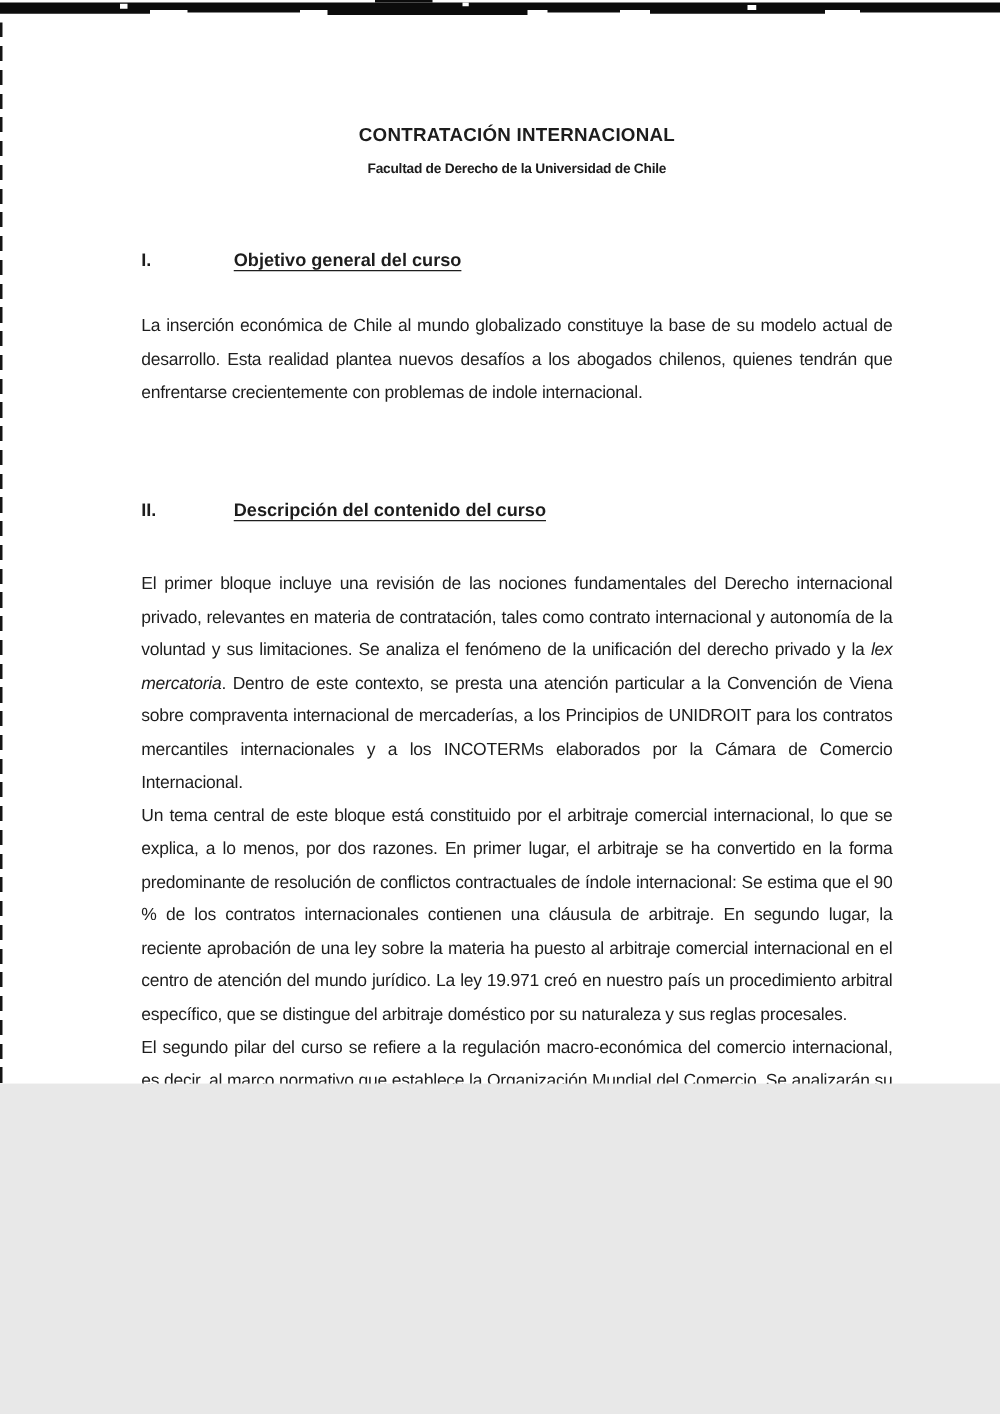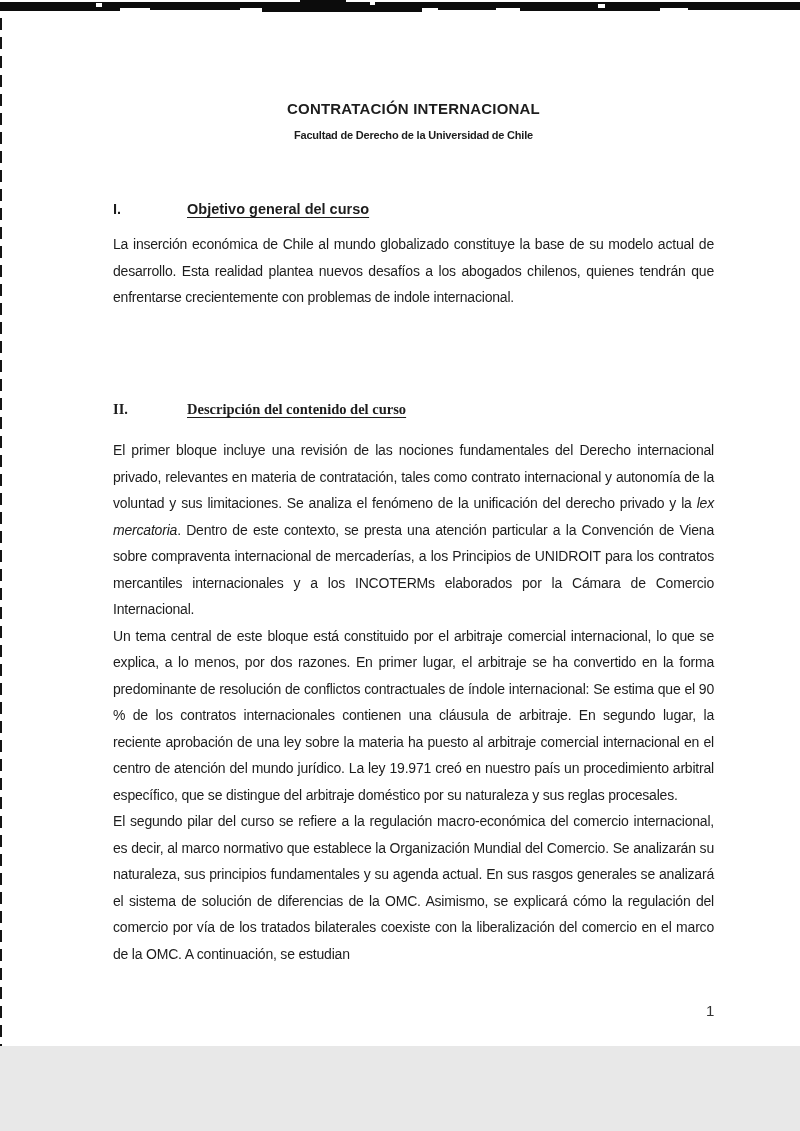--- a/index.html
+++ b/index.html
@@ -1,19 +1,19 @@
 <!DOCTYPE html>
 <html><head>
 <meta charset="utf-8">
 <style>
   html, body { margin: 0; padding: 0; background: #e8e8e8; }
   .page {
     position: relative;
     width: 800px;
-    height: 1046px;
+    height: 867px;
     background: #ffffff;
     overflow: hidden;
     font-family: "Liberation Sans", "DejaVu Sans", sans-serif;
     color: #1d1d1d;
   }
 
   
   .artifact-top { position: absolute; top: 0; left: 0; display: block; }
   .artifact-left {
     position: absolute; left: 0; top: 18px; width: 2px; height: 1100px;
@@ -30,26 +30,27 @@
   .doc-title    { font-size: 15px; letter-spacing: 0.2px; }
   .doc-subtitle { font-size: 11px; letter-spacing: -0.2px; }
 
   .section-heading {
     position: absolute; left: 113px; display: flex;
     font-size: 14.5px; font-weight: bold; line-height: 20px;
   }
   .sec-num { width: 50px; flex: 0 0 50px; }
   .sec-title { text-decoration: underline; text-underline-offset: 3px; margin-left: 24px; }
   #heading-1 { top: 199px; }
-  #heading-2 { top: 399px; font-family: Liberation Serif, serif; }
+  #heading-2 { top: 399px; }
 
   .section-body {
     position: absolute; left: 113px; width: 601px;
     font-size: 14px; line-height: 26.5px; letter-spacing: -0.2px;
     text-align: justify;
+    margin-top: 16px;
   }
   #body-1 { top: 231px; }
   #body-2 { top: 437px; }
   .section-body p { margin: 0; padding: 0; }
   .latin { font-style: italic; }
 
   .page-number { position: absolute; left: 706px; top: 1002px; font-size: 15px; color: #333; }
 </style>
 </head>
 <body>

